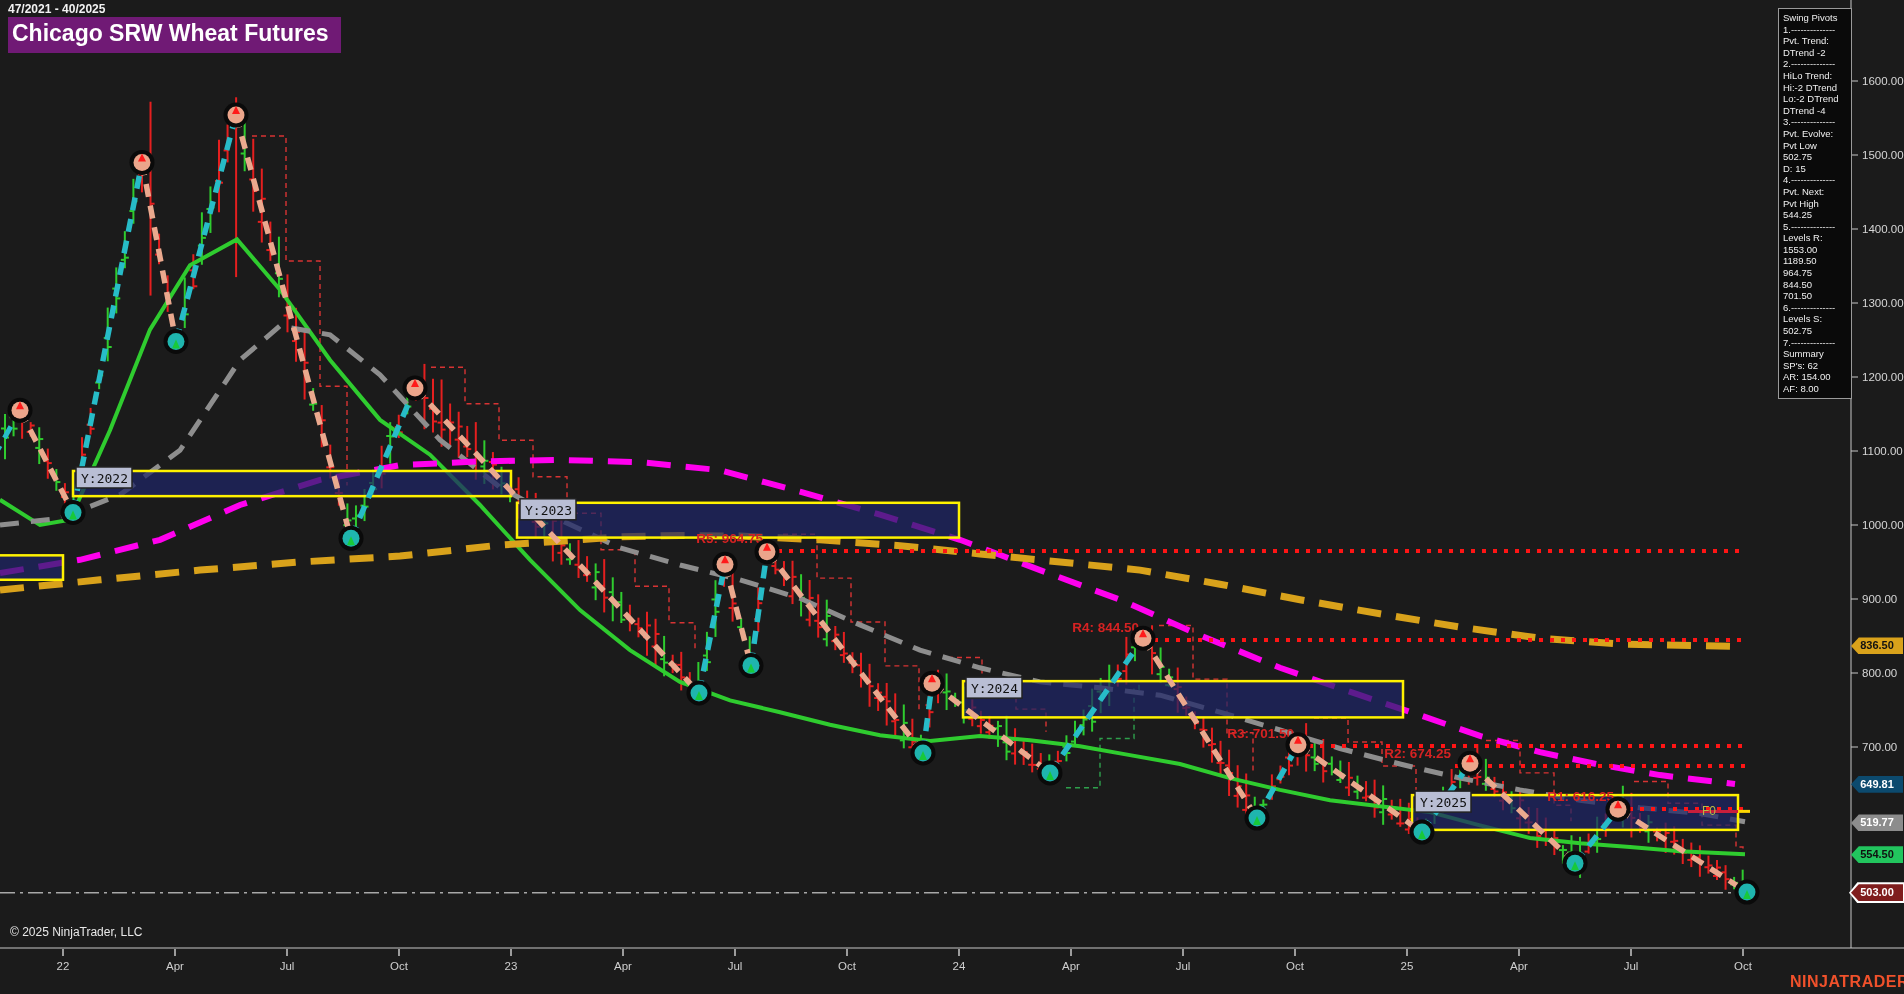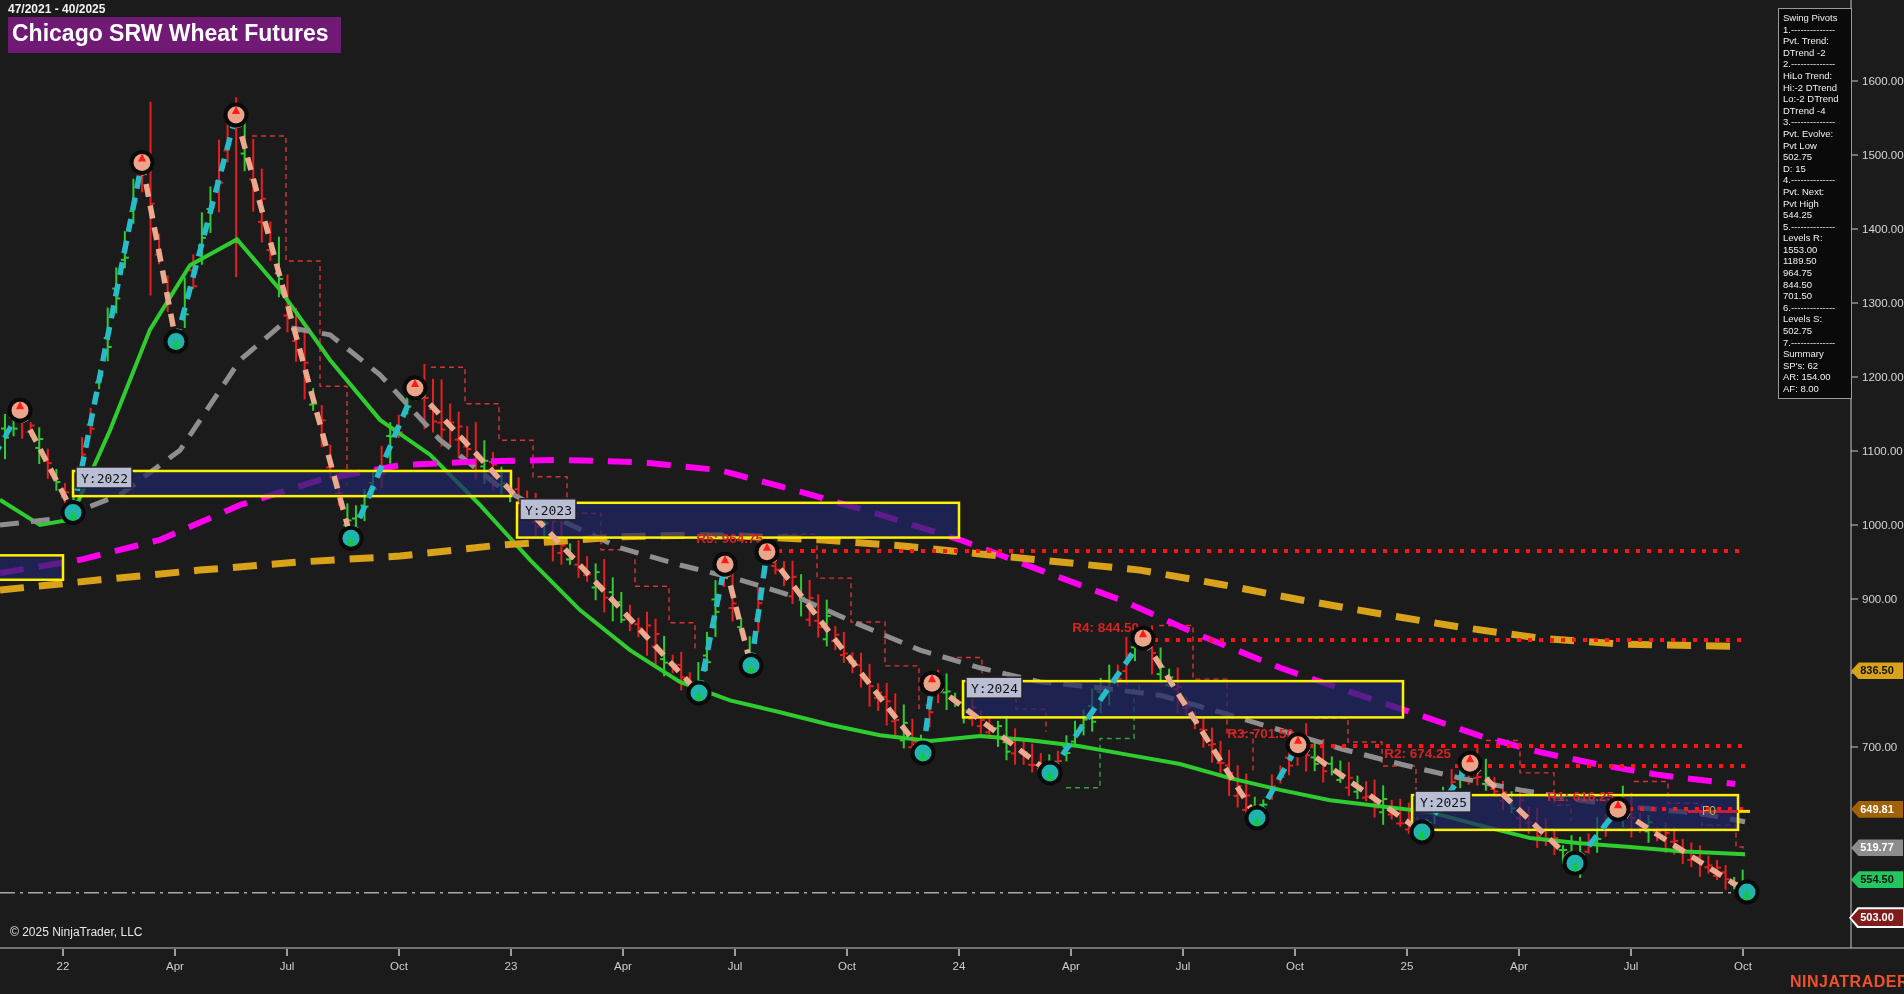--- a/index.html
+++ b/index.html
@@ -8,21 +8,21 @@
   #chart-svg{position:absolute;left:0;top:0;z-index:2;}
   .overlay{position:absolute;z-index:3;}
   #date-range{left:8px;top:2px;color:#f2f2f2;font-size:12px;font-weight:bold;z-index:1;}
   #title-box{left:8px;top:17px;background:#701a75;color:#fff;padding:2px 12px 6px 4px;z-index:1;font-weight:bold;}
   #title-box .tl{font-size:23px;line-height:28px;display:block;}
   #swing-panel{left:1778px;top:8px;width:66px;background:#0a0a0a;border:1px solid #9a9a9a;
     color:#f0f0f0;font-size:9.5px;line-height:11.6px;padding:3px 2px 3px 4px;z-index:3;}
   #swing-panel div{white-space:nowrap;overflow:hidden;}
   #price-tags{left:0;top:0;width:1904px;height:994px;pointer-events:none;z-index:4;position:absolute;}
   .tag{position:absolute;width:52px;height:17px;font-size:11px;font-weight:bold;text-align:center;
-    line-height:17px;clip-path:polygon(0 50%,15% 0,100% 0,100% 100%,15% 100%);margin-top:25px;}
+    line-height:17px;clip-path:polygon(0 50%,15% 0,100% 0,100% 100%,15% 100%);}
   #copyright{left:10px;top:925px;color:#e8e8e8;font-size:12px;z-index:3;}
   #instrument{left:10px;top:977px;color:#9f9f9f;font-size:11px;z-index:3;margin-top:24px;}
   #brand{left:1790px;top:973px;color:#f0512b;font-size:16px;font-weight:bold;letter-spacing:.5px;z-index:3;}
 </style>
 </head>
 <body>
 
 <div id="stage">
 
   <div class="overlay" id="date-range">47/2021 - 40/2025</div>
@@ -933,21 +933,21 @@
       <div>502.75</div>
       <div>7.--------------</div>
       <div>Summary</div>
       <div>SP's: 62</div>
       <div>AR: 154.00</div>
       <div>AF: 8.00</div>
     </div>
 
   <div id="price-tags">
       <div class="tag" style="left: 1851px; top: 637.49px; background: rgb(217, 162, 27); color: rgb(17, 17, 17);">836.50</div>
-      <div class="tag" style="left: 1851px; top: 775.641px; background: #a16207; color: rgb(255, 255, 255);">649.81</div>
+      <div class="tag" style="left: 1851px; top: 775.641px; background: #0c4a6e; color: rgb(255, 255, 255);">649.81</div>
       <div class="tag" style="left: 1851px; top: 814.417px; background: rgb(140, 140, 140); color: rgb(255, 255, 255);">519.77</div>
       <div class="tag" style="left: 1851px; top: 846.17px; background: #22c55e; color: rgb(17, 17, 17);">554.50</div>
       <div class="tag" style="left: 1849px; top: 882.28px; width: 56px; height: 21px; background: rgb(255, 255, 255);"></div>
       <div class="tag" style="left: 1851px; top: 884.28px; background: #7f1d1d; color: rgb(255, 255, 255);">503.00</div>
     </div>
 
   <div class="overlay" id="copyright">© 2025 NinjaTrader, LLC</div>
   <div class="overlay" id="instrument">W ZW</div>
   <div class="overlay" id="brand">NINJATRADER</div>
 </div>

